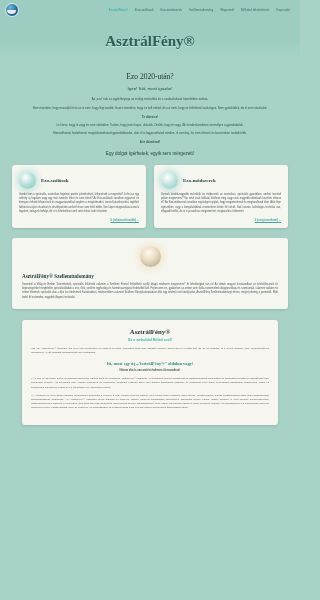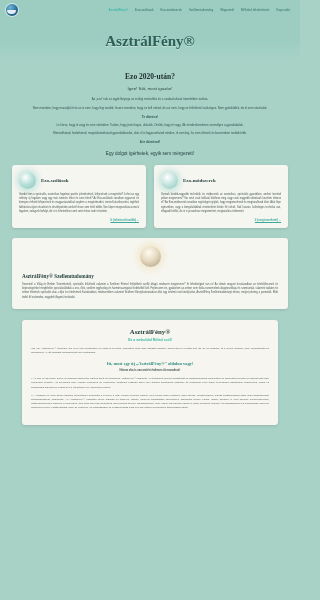--- a/index.html
+++ b/index.html
@@ -48,21 +48,21 @@
   .hero-title {
     font-family: "Liberation Serif", serif;
     font-size: 15px; font-weight: bold; color: #2d5f58;
     text-shadow: 0 1px 0 rgba(255,255,255,.35);
   }
 
   
   .intro { padding: 10px 16px 0; text-align: center; }
   .intro h2 {
     font-family: "Liberation Serif", serif;
-    font-size: 7.5px; color: #22312f; font-weight: bold; margin-bottom: 5px;
+    font-size: 7.5px; color: #22312f; font-weight: normal; margin-bottom: 5px;
   }
   .intro .sub { font-size: 4.4px; color: #2c4a47; margin-bottom: 6px; }
   .intro p {
     font-size: 2.9px; line-height: 1.65; color: #35534f;
     margin-bottom: 4px;
   }
   .intro .center-strong { font-size: 3px; font-weight: bold; color: #2e5651; margin-bottom: 4px;}
   .intro .tagline {
     font-size: 4.6px; color: #23423e; margin: 7px 0 9px; font-weight: 500;
   }

